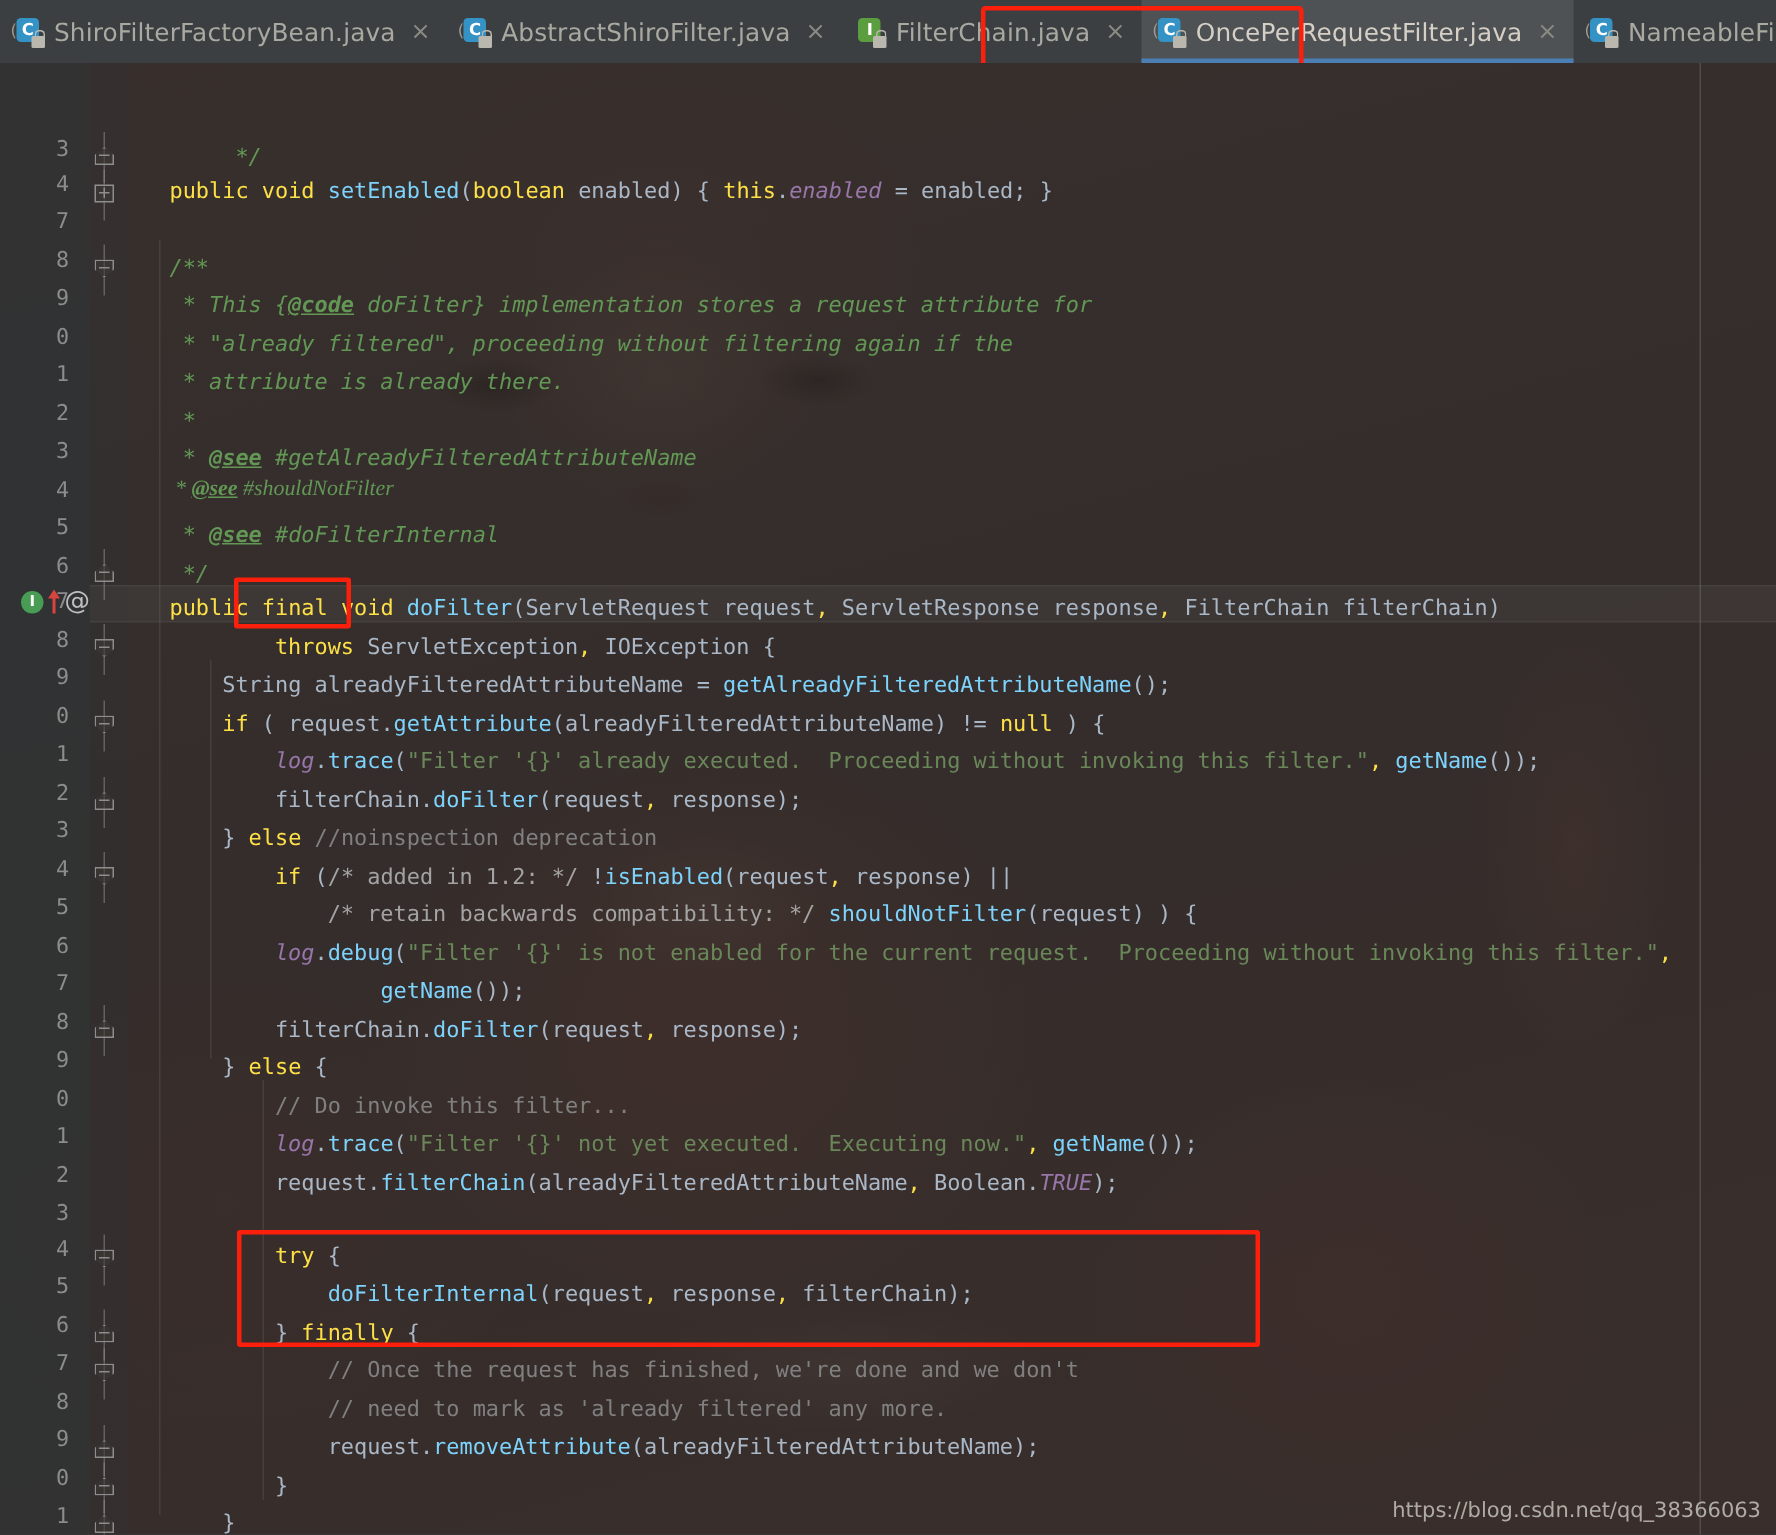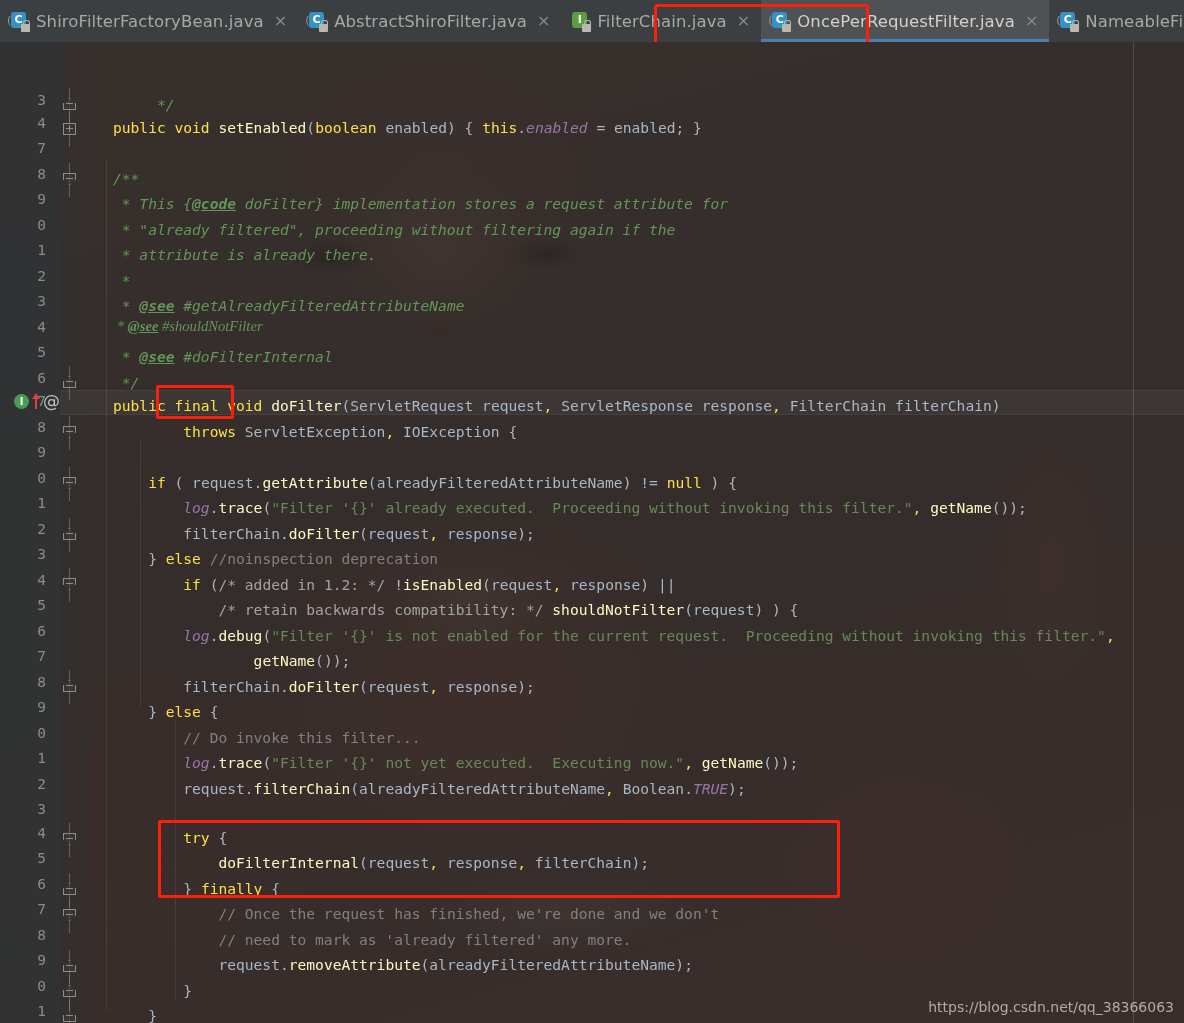--- a/index.html
+++ b/index.html
@@ -160,21 +160,21 @@
 
   
   #code{
     position:absolute; left:0; top:0; width:1184px;
     font-family:"DejaVu Sans Mono", monospace; font-size:14.6px;
     white-space:pre;
   }
   .row{ position:absolute; left:0; height:25px; line-height:25px; }
 
   .k   { color:#fde047; }
-  .m   { color:#fef9c3; }            
+  .m   { color:#7dd3fc; }            
   .s   { color:#6a8759; }            
   .c   { color:#629755; font-style:italic; }   
   .cl  { color:#808080; }            
   .cb  { color:#a3a3a3; }            
   .tag { color:#629755; font-style:italic; font-weight:bold; text-decoration:underline; }
   .fld { color:#9876aa; font-style:italic; }   
   .stc { color:#9876aa; font-style:italic; }   
   .par { color:#a9b7c6; }
   .n   { color:#a9b7c6; }
 
@@ -406,20 +406,21 @@
     <div class="row" style="top:226px; left:113px;"><span class="c"> *</span></div>
     <div class="row" style="top:251px; left:113px;"><span class="c"> * </span><span class="tag">@see</span><span class="c"> #getAlreadyFilteredAttributeName</span></div>
     <div class="row" style="top:272px; left:113px;font-family:Liberation Serif, serif;"><span class="c"> * </span><span class="tag">@see</span><span class="c"> #shouldNotFilter</span></div>
     <div class="row" style="top:302px; left:113px;"><span class="c"> * </span><span class="tag">@see</span><span class="c"> #doFilterInternal</span></div>
     <div class="row" style="top:328px; left:113px;"><span class="c"> */</span></div>
 
     <div class="row" style="top:351px; left:113px;"><span class="k">public</span> <span class="k">final</span> <span class="k">void</span> <span class="m">doFilter</span><span class="par">(</span><span class="n">ServletRequest request</span><span class="k">,</span> <span class="n">ServletResponse response</span><span class="k">,</span> <span class="n">FilterChain filterChain</span><span class="par">)</span></div>
 
     <div class="row" style="top:377px; left:113px;">        <span class="k">throws</span> <span class="n">ServletException</span><span class="k">,</span> <span class="n">IOException</span> <span class="par">{</span></div>
 
+    <div class="row" style="top:402px; left:113px;">    <span class="n">String alreadyFilteredAttributeName = </span><span class="m">getAlreadyFilteredAttributeName</span><span class="par">();</span></div>
 
     <div class="row" style="top:428px; left:113px;">    <span class="k">if</span> <span class="par">( </span><span class="n">request.</span><span class="m">getAttribute</span><span class="par">(</span><span class="n">alreadyFilteredAttributeName</span><span class="par">)</span> <span class="n">!=</span> <span class="k">null</span> <span class="par">) {</span></div>
 
     <div class="row" style="top:453px; left:113px;">        <span class="fld">log</span><span class="n">.</span><span class="m">trace</span><span class="par">(</span><span class="s">"Filter '{}' already executed.  Proceeding without invoking this filter."</span><span class="k">,</span> <span class="m">getName</span><span class="par">());</span></div>
 
     <div class="row" style="top:479px; left:113px;">        <span class="n">filterChain.</span><span class="m">doFilter</span><span class="par">(</span><span class="n">request</span><span class="k">,</span> <span class="n">response</span><span class="par">);</span></div>
 
     <div class="row" style="top:504px; left:113px;">    <span class="par">} </span><span class="k">else</span> <span class="cl">//noinspection deprecation</span></div>
 
     <div class="row" style="top:530px; left:113px;">        <span class="k">if</span> <span class="par">(</span><span class="cb">/* added in 1.2: */</span> <span class="n">!</span><span class="m">isEnabled</span><span class="par">(</span><span class="n">request</span><span class="k">,</span> <span class="n">response</span><span class="par">)</span> <span class="n">||</span></div>

